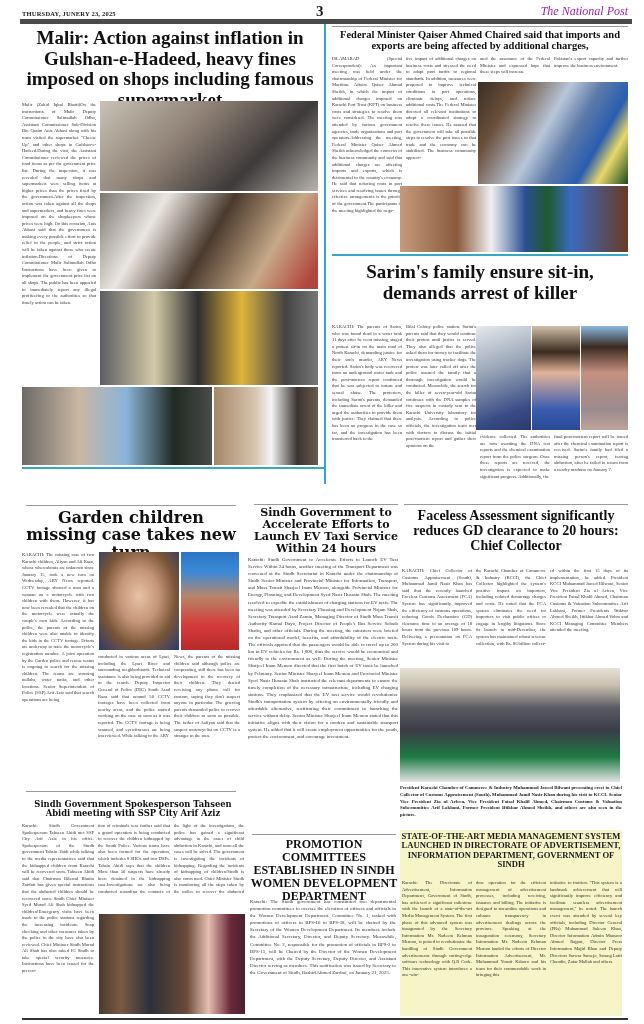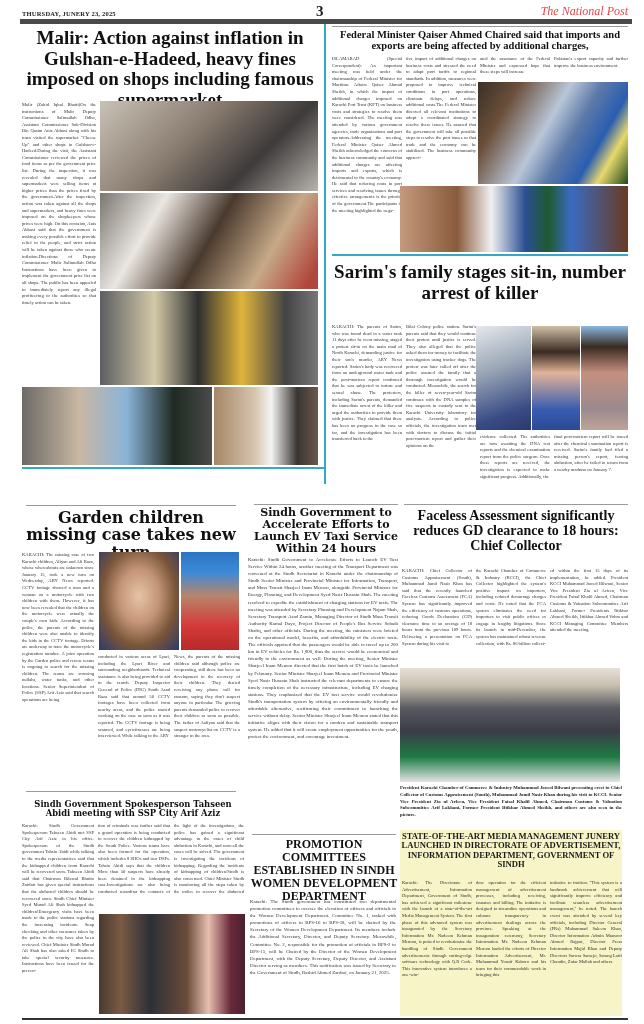--- a/index.html
+++ b/index.html
@@ -2,21 +2,21 @@
 <html><head>
 <meta charset="utf-8">
 <style>
   * { box-sizing: border-box; margin: 0; padding: 0; }
   html, body { width: 644px; height: 1024px; background: #ffffff; overflow: hidden; }
   body { position: relative; font-family: "Liberation Serif", serif; color: #1a1a1a; }
 
   .abs { position: absolute; }
   .hdr-date { left: 22px; top: 10px; font-size: 6.5px; font-weight: bold; letter-spacing: 0.2px; }
   .hdr-page { left: 316px; top: 3px; font-size: 15px; font-weight: bold; }
-  .hdr-brand { right: 16px; top: 4px; font-size: 12px; font-style: italic; color: #ef4444; }
+  .hdr-brand { right: 16px; top: 4px; font-size: 12px; font-style: italic; color: #a21caf; }
   .hdr-bar { left: 20px; top: 19px; width: 612px; height: 5px; background: #4a4a4a; }
 
   .vrule-blue { background: #35a8c4; }
   .hrule-gray { background: #9a9a9a; height: 1px; }
   .hrule-dark { background: #333; height: 2px; }
 
   .headline { font-family: "Liberation Serif", serif; font-weight: bold; text-align: center; color: #111; line-height: 1.08; }
   .headline.slab { font-family: "DejaVu Serif", serif; }
 
   .body-text { font-size: 4.6px; line-height: 6.6px; text-align: justify; color: #333; hyphens: auto; }
@@ -49,21 +49,21 @@
 <div class="abs hrule-gray" style="left:332px;top:26px;width:296px;"></div>
 <div class="abs headline" style="left:332px;top:29px;width:296px;font-size:10.5px;">Federal Minister Qaiser Ahmed Chaired said that imports and exports are being affected by additional charges,</div>
 <div class="abs body-text" style="left:332px;top:56px;width:70px;height:196px;overflow:hidden;">ISLAMABAD (Special Correspondent): An important meeting was held under the chairmanship of Federal Minister for Maritime Affairs Qaiser Ahmad Sheikh, in which the impact of additional charges imposed on Karachi Port Trust (KPT) on business costs and strategies to resolve them were considered. The meeting was attended by various government agencies, trade organizations and port operators.Addressing the meeting, Federal Minister Qaiser Ahmed Sheikh acknowledged the concerns of the business community and said that additional charges are affecting imports and exports, which is detrimental to the country's economy. He said that reducing costs in port services and resolving issues through effective arrangements is the priority of the government.The participants in the meeting highlighted the nega-</div>
 <div class="abs body-text" style="left:406px;top:56px;width:70px;height:144px;overflow:hidden;">tive impact of additional charges on business costs and stressed the need to adapt port tariffs to regional standards. In addition, measures were proposed to improve technical conditions in port operations, eliminate delays, and reduce additional costs.The Federal Minister directed all relevant institutions to adopt a coordinated strategy to resolve these issues. He assured that the government will take all possible steps to resolve the port issues so that trade and the economy can be stabilized. The business community appreci-</div>
 <div class="abs body-text" style="left:480px;top:56px;width:70px;height:24px;overflow:hidden;">ated the assurance of the Federal Minister and expressed hope that these steps will increase</div>
 <div class="abs body-text" style="left:554px;top:56px;width:74px;height:24px;overflow:hidden;">Pakistan's export capacity and further improve the business environment.</div>
 <div class="photo" style="left:478px;top:82px;width:150px;height:102px;background:linear-gradient(120deg,#3a2f26 0%,#6b4f3a 20%,#b9c6d8 45%,#5d7aa8 60%,#2a5db0 75%,#e8d86b 85%,#1d4a1d 100%);"></div>
 <div class="photo" style="left:400px;top:186px;width:228px;height:66px;background:linear-gradient(90deg,#c49a7d 0%,#8a5a3c 25%,#f0f0f0 40%,#2a4f92 55%,#1f5a2f 65%,#3a6bc0 75%,#6a3a24 100%);"></div>
 <div class="abs vrule-blue" style="left:332px;top:254px;width:296px;height:2px;"></div>
 
-<div class="abs headline" style="left:332px;top:262px;width:296px;font-size:19px;">Sarim's family stages sit-in, number arrest of killer</div>
+<div class="abs headline" style="left:332px;top:262px;width:296px;font-size:19px;">Sarim's family ensure sit-in, demands arrest of killer</div>
 <div class="abs body-text" style="left:332px;top:324px;width:70px;height:160px;overflow:hidden;">KARACHI: The parents of Sarim, who was found dead in a water tank 11 days after he went missing, staged a protest sit-in on the main road of North Karachi, demanding justice for their son's murder, ARY News reported. Sarim's body was recovered from an underground water tank and the post-mortem report confirmed that he was subjected to torture and sexual abuse. The protesters, including Sarim's parents, demanded the immediate arrest of the killer and urged the authorities to provide them with justice. They claimed that there has been no progress in the case so far, and the investigation has been transferred back to the</div>
 <div class="abs body-text" style="left:406px;top:324px;width:70px;height:160px;overflow:hidden;">Bilal Colony police station. Sarim's parents said that they would continue their protest until justice is served. They also alleged that the police asked them for money to facilitate the investigation using tracker dogs. The protest was later called off after the police assured the family that a thorough investigation would be conducted. Meanwhile, the search for the killer of seven-year-old Sarim continues with the DNA samples of five suspects in custody sent to the Karachi University laboratory for analysis. According to police officials, the investigation team met with doctors to discuss the initial post-mortem report and gather their opinions on the</div>
 <div class="photo" style="left:476px;top:326px;width:55px;height:104px;background:linear-gradient(160deg,#e6e9ee 0%,#9aa6b6 40%,#3a4c86 80%,#2a3a6e 100%);"></div>
 <div class="photo" style="left:532px;top:326px;width:48px;height:104px;background:linear-gradient(180deg,#d0c0a6 0%,#3a2a20 25%,#e2b49a 45%,#3a5cb0 80%,#2a4a96 100%);"></div>
 <div class="photo" style="left:581px;top:326px;width:47px;height:104px;background:linear-gradient(180deg,#8ab8e0 0%,#3a2a20 20%,#c49080 45%,#9a8a8e 80%,#bfa49a 100%);"></div>
 <div class="abs body-text" style="left:480px;top:434px;width:70px;height:50px;overflow:hidden;">evidence collected. The authorities are now awaiting the DNA test reports and the chemical examination report from the police surgeon. Once these reports are received, the investigation is expected to make significant progress. Additionally, the</div>
 <div class="abs body-text" style="left:554px;top:434px;width:74px;height:50px;overflow:hidden;">final post-mortem report will be issued after the chemical examination report is received. Sarim's family had filed a missing person's report, fearing abduction, after he failed to return from a nearby madrasa on January 7.</div>
 
 <div class="abs hrule-gray" style="left:26px;top:505px;width:210px;"></div>
 <div class="abs headline slab" style="left:26px;top:509px;width:210px;font-size:16px;">Garden children missing case takes new turn</div>
@@ -71,37 +71,37 @@
 <div class="photo" style="left:99px;top:552px;width:80px;height:98px;background:radial-gradient(ellipse at 50% 45%,#e7c3a6 0%,#c49578 35%,#7a5538 65%,#2b3a6e 100%);"></div>
 <div class="photo" style="left:181px;top:552px;width:58px;height:98px;background:linear-gradient(180deg,#2c74c4 0%,#3a8ad8 20%,#b8856a 45%,#d43a3a 75%,#b82a2a 100%);"></div>
 <div class="abs body-text" style="left:98px;top:654px;width:72px;height:108px;overflow:hidden;">conducted in various areas of Lyari, including the Lyari River and surrounding neighborhoods. Technical assistance is also being provided to aid in the search. Deputy Inspector General of Police (DIG) South Asad Raza said that around 50 CCTV footages have been collected from nearby areas, and the police started working on the case as soon as it was reported. The CCTV footage is being scanned, and eyewitnesses are being interviewed. While talking to the ARY</div>
 <div class="abs body-text" style="left:174px;top:654px;width:66px;height:108px;overflow:hidden;">News, the parents of the missing children said although police are cooperating, still there has been no development in the recovery of their children. They denied receiving any phone call for ransom, saying they don't suspect anyone in particular. The grieving parents demanded police to recover their children as soon as possible. The father of Aaliyan said that the suspect motorcyclist on CCTV is a stranger in the area.</div>
 
 <div class="abs hrule-gray" style="left:254px;top:504px;width:144px;"></div>
 <div class="abs headline slab" style="left:252px;top:507px;width:148px;font-size:11px;">Sindh Government to Accelerate Efforts to Launch EV Taxi Service Within 24 hours</div>
 <div class="abs body-text" style="left:248px;top:556px;width:150px;height:270px;overflow:hidden;font-size:4.9px;line-height:7.1px;">Karachi: Sindh Government to Accelerate Efforts to Launch EV Taxi Service Within 24 hours, another meeting of the Transport Department was convened at the Sindh Secretariat in Karachi under the chairmanship of Sindh Senior Minister and Provincial Minister for Information, Transport, and Mass Transit Sharjeel Inam Memon, alongside Provincial Minister for Energy, Planning, and Development Syed Nasir Hussain Shah. The meeting resolved to expedite the establishment of charging stations for EV taxis. The meeting was attended by Secretary Planning and Development Najam Shah, Secretary Transport Asad Zamin, Managing Director of Sindh Mass Transit Authority Kamal Dayo, Project Director of People's Bus Service Sohaib Shafiq, and other officials. During the meeting, the ministers were briefed on the operational model, benefits, and affordability of the electric taxis. The officials apprised that the passengers would be able to travel up to 200 km in EV vehicles for Rs. 1,800, thus the service would be economical and friendly to the environment as well. During the meeting, Senior Minister Sharjeel Inam Memon directed that the first batch of EV taxis be launched by February. Senior Minister Sharjeel Inam Memon and Provincial Minister Syed Nasir Hussain Shah instructed the relevant departments to ensure the timely completion of the necessary infrastructure, including EV charging stations. They emphasized that the EV taxi service would revolutionize Sindh's transportation system by offering an environmentally friendly and affordable alternative, reaffirming their commitment to launching the service without delay. Senior Minister Sharjeel Inam Memon stated that this initiative aligns with their vision for a modern and sustainable transport system. He added that it will create employment opportunities for the youth, protect the environment, and encourage investment.</div>
 
 <div class="abs hrule-gray" style="left:404px;top:504px;width:224px;"></div>
-<div class="abs headline" style="left:404px;top:508px;width:224px;font-size:14px;">Faceless Assessment significantly reduces GD clearance to 18 hours: Chief Collector</div>
+<div class="abs headline" style="left:404px;top:508px;width:224px;font-size:14px;">Faceless Assessment significantly reduces GD clearance to 20 hours: Chief Collector</div>
 <div class="abs body-text" style="left:402px;top:568px;width:70px;height:90px;overflow:hidden;">KARACHI: Chief Collector of Customs Appraisement (South), Muhammad Jamil Nasir Khan has said that the recently launched Faceless Customs Assessment (FCA) System has significantly improved the efficiency of customs operations, reducing Goods Declaration (GD) clearance time to an average of 18 hours from the previous 109 hours. Delivering a presentation on FCA System during his visit to</div>
 <div class="abs body-text" style="left:476px;top:568px;width:70px;height:90px;overflow:hidden;">the Karachi Chamber of Commerce &amp; Industry (KCCI), the Chief Collector highlighted the system's positive impact on importers, including reduced demurrage charges and costs. He noted that the FCA system eliminates the need for importers to visit public offices or engage in lengthy litigations. Since its launch in mid-December, the system has maintained robust revenue collection, with Rs. 86 billion collect-</div>
 <div class="abs body-text" style="left:550px;top:568px;width:78px;height:90px;overflow:hidden;">ed within the first 15 days of its implementation, he added. President KCCI Muhammad Jawed Bilwani, Senior Vice President Zia ul Arfeen, Vice President Faisal Khalil Ahmed, Chairman Customs &amp; Valuation Subcommittee Arif Lakhani, Former Presidents Iftikhar Ahmed Sheikh, Iftikhar Ahmed Vohra and KCCI Managing Committee Members attended the meeting.</div>
 <div class="photo" style="left:400px;top:668px;width:220px;height:114px;background:linear-gradient(180deg,#e6e1d6 0%,#c9c0b0 15%,#5a5a62 35%,#3a3c46 55%,#1e7a44 78%,#e4e4e4 100%);"></div>
 <div class="abs caption" style="left:400px;top:785px;width:222px;height:40px;overflow:hidden;">President Karachi Chamber of Commerce &amp; Industry Muhammad Jawed Bilwani presenting crest to Chief Collector of Customs Appraisement (South), Muhammad Jamil Nasir Khan during his visit to KCCI. Senior Vice President Zia ul Arfeen, Vice President Faisal Khalil Ahmed, Chairman Customs &amp; Valuation Subcommittee Arif Lakhani, Former President Iftikhar Ahmed Sheikh, and others are also seen in the picture.</div>
 
 <div class="abs hrule-gray" style="left:26px;top:791px;width:210px;"></div>
 <div class="abs headline slab" style="left:22px;top:800px;width:222px;font-size:8.4px;">Sindh Government Spokesperson Tahseen Abidi meeting with SSP City Arif Aziz</div>
 <div class="abs body-text" style="left:22px;top:823px;width:72px;height:194px;overflow:hidden;">Karachi: Sindh Government Spokesperson Tahseen Abidi met SSP City Arif Aziz in his office. Spokesperson of the Sindh government Tahsin Abidi while talking to the media representatives said that the kidnapped children from Karachi will be recovered soon. Tahseen Abidi said that Chairman Bilawal Bhutto Zardari has given special instructions that the abducted children should be recovered soon. Sindh Chief Minister Syed Murad Ali Shah kidnapped the children!Emergency visits have been made to the police stations regarding the increasing incidents. Snap checking and other measures taken by the police in the city have also been reviewed. Chief Minister Sindh Murad Ali Shah has also asked IG Sindh to take special security measures. Instructions have been issued for the preven-</div>
 <div class="abs body-text" style="left:98px;top:823px;width:72px;height:70px;overflow:hidden;">tion of criminals was further said that a grand operation is being conducted to recover the children kidnapped by the South Police. Various teams have also been formed for the operation, which includes 8 SHOs and two DSPs. Tahsin Abidi says that the children More than 50 suspects have already been detained in the kidnapping case.Investigations are also being conducted regarding the contacts of the individuals. In</div>
 <div class="abs body-text" style="left:174px;top:823px;width:70px;height:70px;overflow:hidden;">the light of the investigations, the police has gained a significant advantage in the cases of child abduction in Karachi, and soon all the cases will be solved. The government is investigating the incidents of kidnapping. Regarding the incidents of kidnapping of children/Sindh is also concerned. Chief Minister Sindh is monitoring all the steps taken by the police to recover the abducted children.</div>
 <div class="photo" style="left:99px;top:914px;width:146px;height:100px;background:linear-gradient(90deg,#4a3a2e 0%,#7a5a44 15%,#2c3038 35%,#6a4a3a 60%,#e6c0b0 75%,#6a2a3a 90%,#4a2030 100%);"></div>
 
 <div class="abs hrule-gray" style="left:252px;top:834px;width:144px;"></div>
 <div class="abs headline" style="left:250px;top:838px;width:148px;font-size:12px;">PROMOTION COMMITTEES ESTABLISHED IN SINDH WOMEN DEVELOPMENT DEPARTMENT</div>
 <div class="abs body-text" style="left:250px;top:898px;width:146px;height:112px;overflow:hidden;font-size:4.9px;line-height:7.1px;">Karachi: The Sindh government has constituted two departmental promotion committees to oversee the elevation of officers and officials in the Women Development Department. Committee No. 1, tasked with promotions of officers in BPS-16 to BPS-18, will be chaired by the Secretary of the Women Development Department. Its members include the Additional Secretary, Director, and Deputy Secretary. Meanwhile, Committee No. 2, responsible for the promotion of officials in BPS-2 to BPS-15, will be Chaired by the Director of the Women Development Department, with the Deputy Secretary, Deputy Director, and Assistant Director serving as members. This notification was issued by Secretary to the Government of Sindh, Rashid Ahmed Zardari, on January 21, 2025.</div>
 
 <div class="abs yellow-box" style="left:400px;top:830px;width:222px;height:186px;"></div>
-<div class="abs headline" style="left:400px;top:832px;width:222px;font-size:8.6px;color:#1a1a1a;">STATE-OF-THE-ART MEDIA MANAGEMENT JUNERY LAUNCHED IN DIRECTORATE OF ADVERTISEMENT, INFORMATION DEPARTMENT, GOVERNMENT OF SINDH</div>
+<div class="abs headline" style="left:400px;top:832px;width:222px;font-size:8.6px;color:#1a1a1a;">STATE-OF-THE-ART MEDIA MANAGEMENT SYSTEM LAUNCHED IN DIRECTORATE OF ADVERTISEMENT, INFORMATION DEPARTMENT, GOVERNMENT OF SINDH</div>
 <div class="abs body-text" style="left:402px;top:880px;width:70px;height:134px;overflow:hidden;">Karachi: The Directorate of Advertisement, Information Department, Government of Sindh, has achieved a significant milestone with the launch of a state-of-the-art Media Management System. The first phase of this advanced system was inaugurated by the Secretary Information Mr. Nadeem Rehman Memon, is poised to revolutionize the handling of Sindh Government advertisements through cutting-edge software technology with Q.R Code. This innovative system introduces a one-win-</div>
 <div class="abs body-text" style="left:476px;top:880px;width:70px;height:134px;overflow:hidden;">dow operation for the efficient management of advertisement processes, including receiving, issuance and billing. The initiative is designed to streamline operations and enhance transparency in advertisement dealings across the province. Speaking at the inauguration ceremony, Secretary Information Mr. Nadeem Rehman Memon lauded the efforts of Director Information Advertisement, Mr. Muhammad Yousif Kaboro and his team for their commendable work in bringing this</div>
 <div class="abs body-text" style="left:550px;top:880px;width:72px;height:134px;overflow:hidden;">initiative to fruition. "This system is a landmark achievement that will significantly improve efficiency and facilitate seamless advertisement management," he noted. The launch event was attended by several key officials, including Director General (PRs) Muhammad Saleem Khan, Director Information Admin Mansoor Ahmed Rajput, Director Press Information Majid Khan and Deputy Directors Sarwar Samejo, Sarang Latif Chandio, Zafar Mallah and others.</div>
 
 <div class="abs hrule-dark" style="left:22px;top:1018px;width:606px;"></div>
 
 </body></html>

